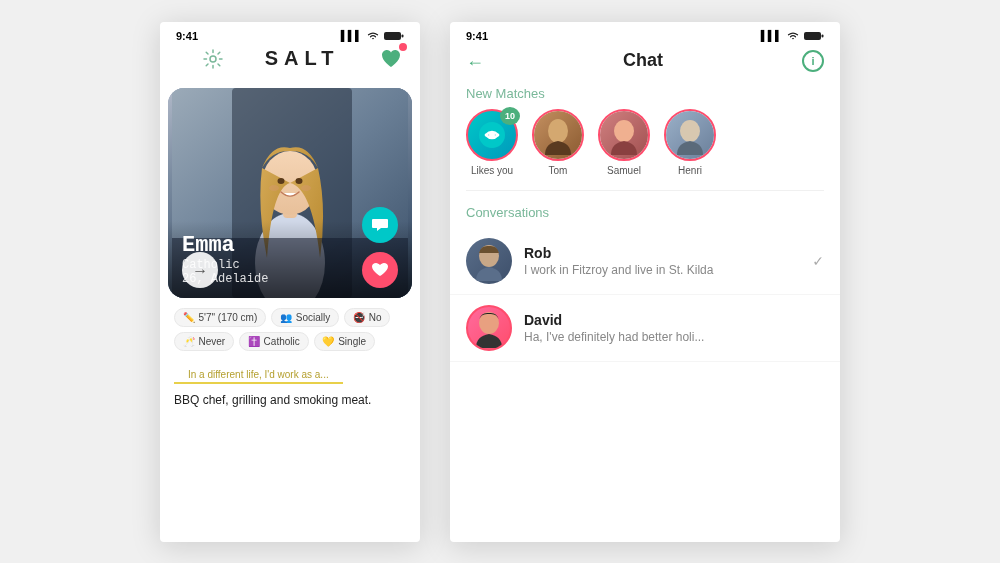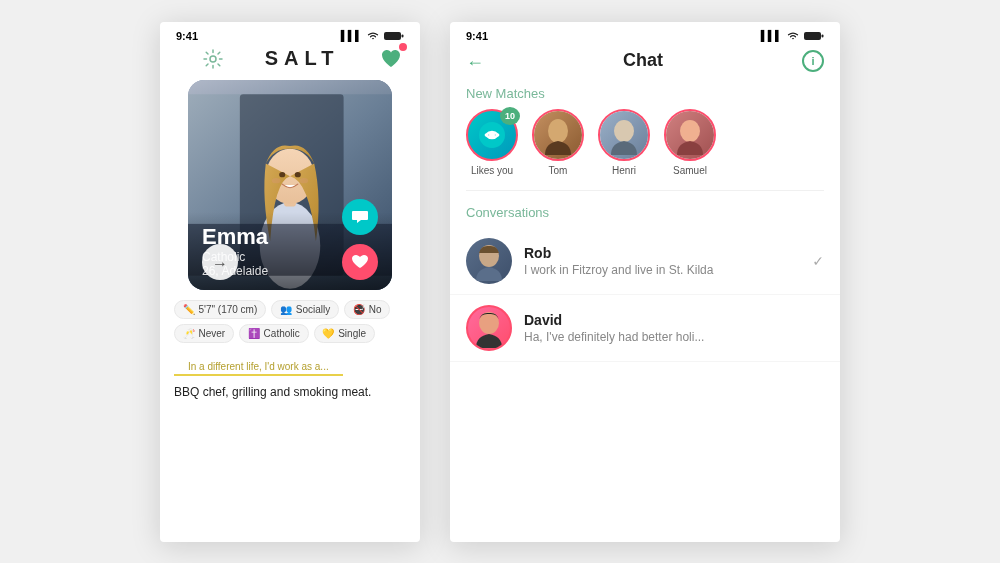--- a/index.html
+++ b/index.html
@@ -48,46 +48,47 @@
       display: flex;
       gap: 4px;
       align-items: center;
     }
 
     
     .left-header {
       display: flex;
       justify-content: space-between;
       align-items: center;
-      padding: 0 16px 8px;
+      padding: 0 16px 16px;
       margin-left: 24px;
     }
 
     .app-title {
       font-size: 20px;
       font-weight: 800;
       letter-spacing: 6px;
       color: #222;
     }
 
     .gear-icon, .heart-filter-icon {
       width: 26px;
       height: 26px;
       display: flex;
       align-items: center;
       justify-content: center;
     }
 
     .profile-image-container {
-      margin: 0 28px;
+      margin: 0 8px;
       border-radius: 16px;
       overflow: hidden;
       height: 210px;
       background: linear-gradient(135deg, #8a9bb5 0%, #5a6e8a 40%, #3d4f6a 100%);
       position: relative;
+      font-family: Liberation Mono, monospace;
     }
 
     .profile-image-placeholder {
       width: 100%;
       height: 100%;
       background: linear-gradient(160deg, #b0b8c8 0%, #7a8ba0 30%, #4a5f78 70%, #2c3e55 100%);
       display: flex;
       align-items: center;
       justify-content: center;
       position: relative;
@@ -569,40 +570,40 @@
             <ellipse cx="18" cy="16" rx="10" ry="12" fill="#d4a870"></ellipse>
             <path d="M5 40 Q5 28 18 26 Q31 28 31 40Z" fill="#5a3a20"></path>
           </svg>
         </div>
       </div>
       <span class="match-name">Tom</span>
     </div>
 
     <div class="match-item">
       <div class="avatar-circle">
+        <div class="avatar-bg" style="background: linear-gradient(135deg, #d08080, #a05050);">
+          <svg width="36" height="40" viewBox="0 0 36 40">
+            <ellipse cx="18" cy="16" rx="10" ry="11" fill="#f0b090"></ellipse>
+            <path d="M5 40 Q5 28 18 26 Q31 28 31 40Z" fill="#8a4040"></path>
+          </svg>
+        </div>
+      </div>
+      <span class="match-name">Samuel</span>
+    </div>
+
+    <div class="match-item">
+      <div class="avatar-circle">
         <div class="avatar-bg" style="background: linear-gradient(135deg, #9ab0c8, #6a7f9a);">
           <svg width="36" height="40" viewBox="0 0 36 40">
             <ellipse cx="18" cy="16" rx="10" ry="11" fill="#d8c8b0"></ellipse>
             <path d="M5 40 Q5 28 18 26 Q31 28 31 40Z" fill="#5a6a7a"></path>
           </svg>
         </div>
       </div>
       <span class="match-name">Henri</span>
-    </div>
-
-    <div class="match-item">
-      <div class="avatar-circle">
-        <div class="avatar-bg" style="background: linear-gradient(135deg, #d08080, #a05050);">
-          <svg width="36" height="40" viewBox="0 0 36 40">
-            <ellipse cx="18" cy="16" rx="10" ry="11" fill="#f0b090"></ellipse>
-            <path d="M5 40 Q5 28 18 26 Q31 28 31 40Z" fill="#8a4040"></path>
-          </svg>
-        </div>
-      </div>
-      <span class="match-name">Samuel</span>
     </div>
   </div>
 
   <div class="divider"></div>
 
   <div class="conversations-section">
     <div class="section-label">Conversations</div>
 
     <div class="convo-item">
       <div class="convo-avatar convo-avatar-rob">

